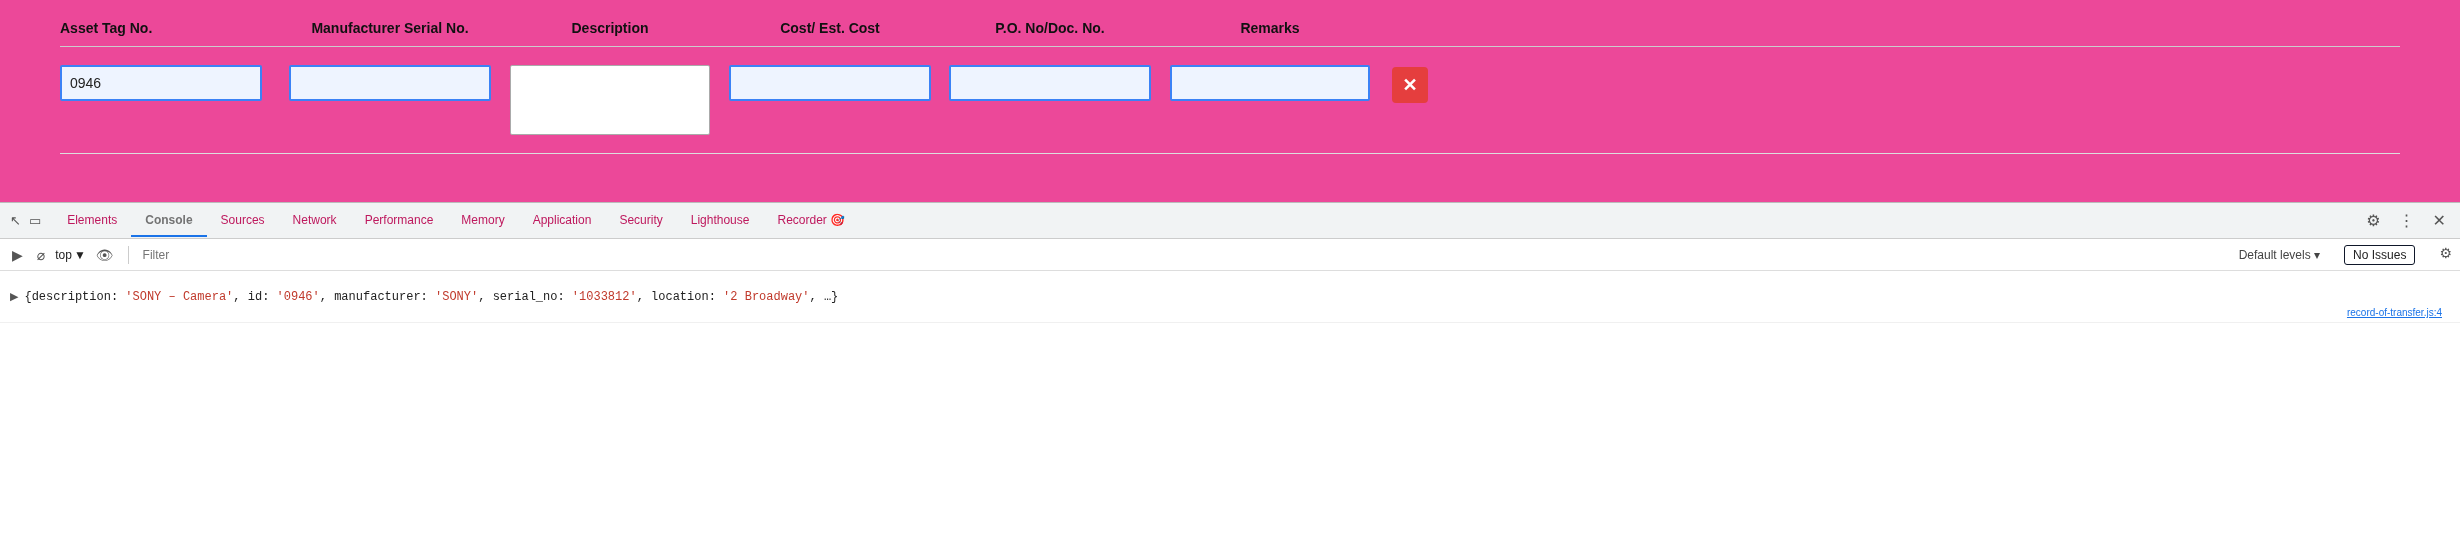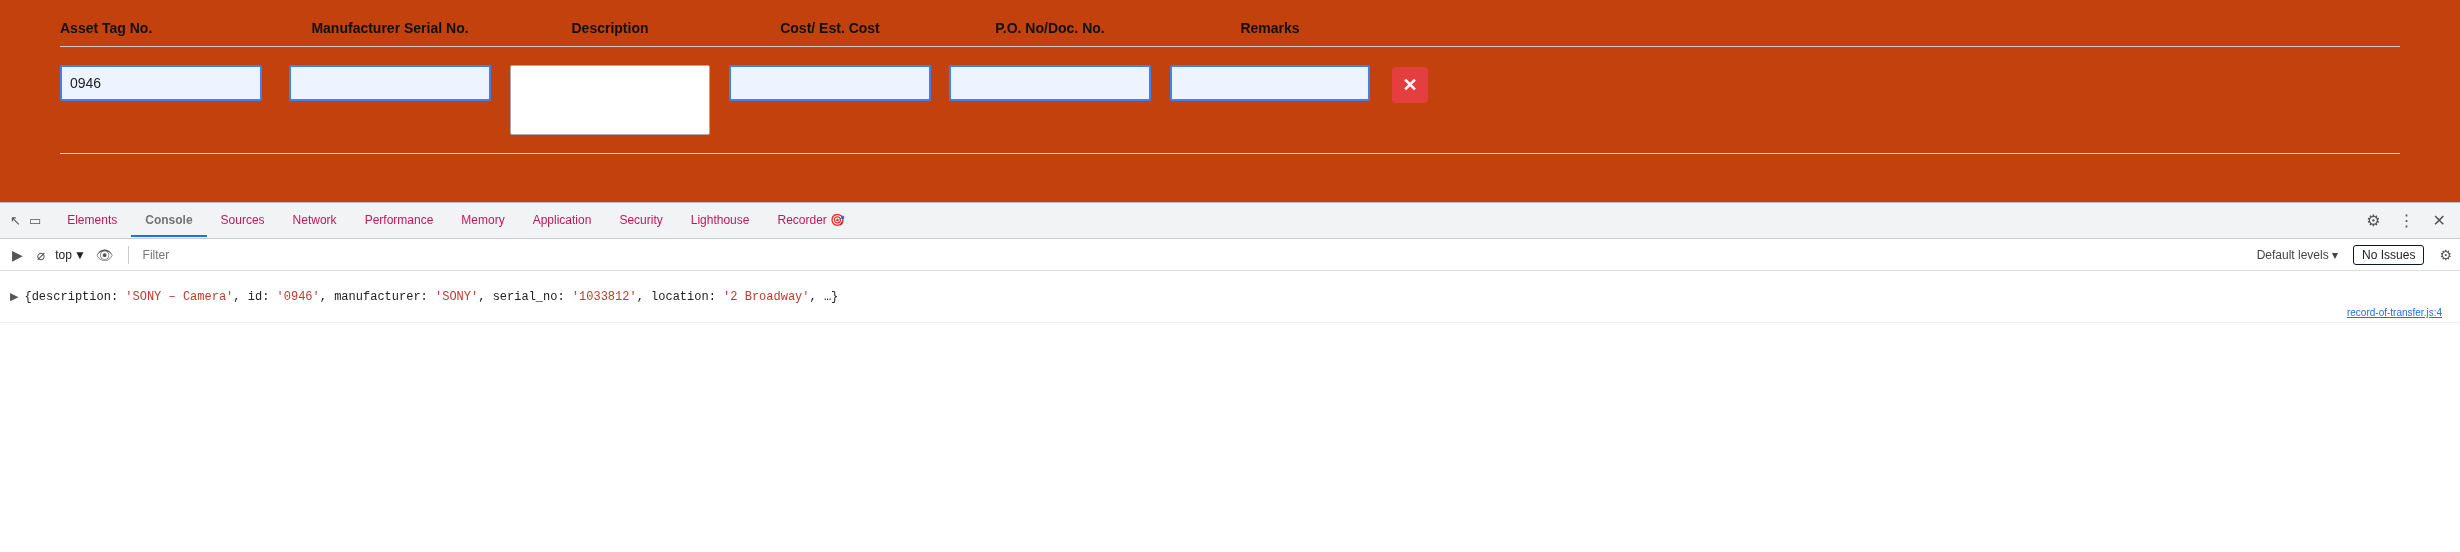--- a/index.html
+++ b/index.html
@@ -1,19 +1,19 @@
 <!DOCTYPE html>
 <html><head>
   <meta charset="utf-8">
   <style>
     * { box-sizing: border-box; margin: 0; padding: 0; }
     body { font-family: Arial, sans-serif; background: #fff; font-size: 13px; color: #222; }
 
     .main-area {
-      background: #c2410c;
+      background: #ec4899;
       padding: 20px 60px 30px 60px;
     }
 
     .table-header {
       display: grid;
       grid-template-columns: 220px 220px 220px 220px 220px 220px 60px;
       border-bottom: 1px solid #ccc;
       padding-bottom: 10px;
       margin-bottom: 16px;
     }
@@ -206,22 +206,21 @@
       outline: none;
       font-size: 12px;
       color: #888;
       background: transparent;
       margin-left: 4px;
     }
 
     .default-levels {
       margin-left: auto;
       display: flex;
-      align-items: center;
-      gap: 15px;
+      gap: 24px;
     }
 
     .default-levels-btn {
       font-size: 12px;
       color: #444;
       cursor: pointer;
       background: none;
       border: none;
       display: flex;
       align-items: center;

